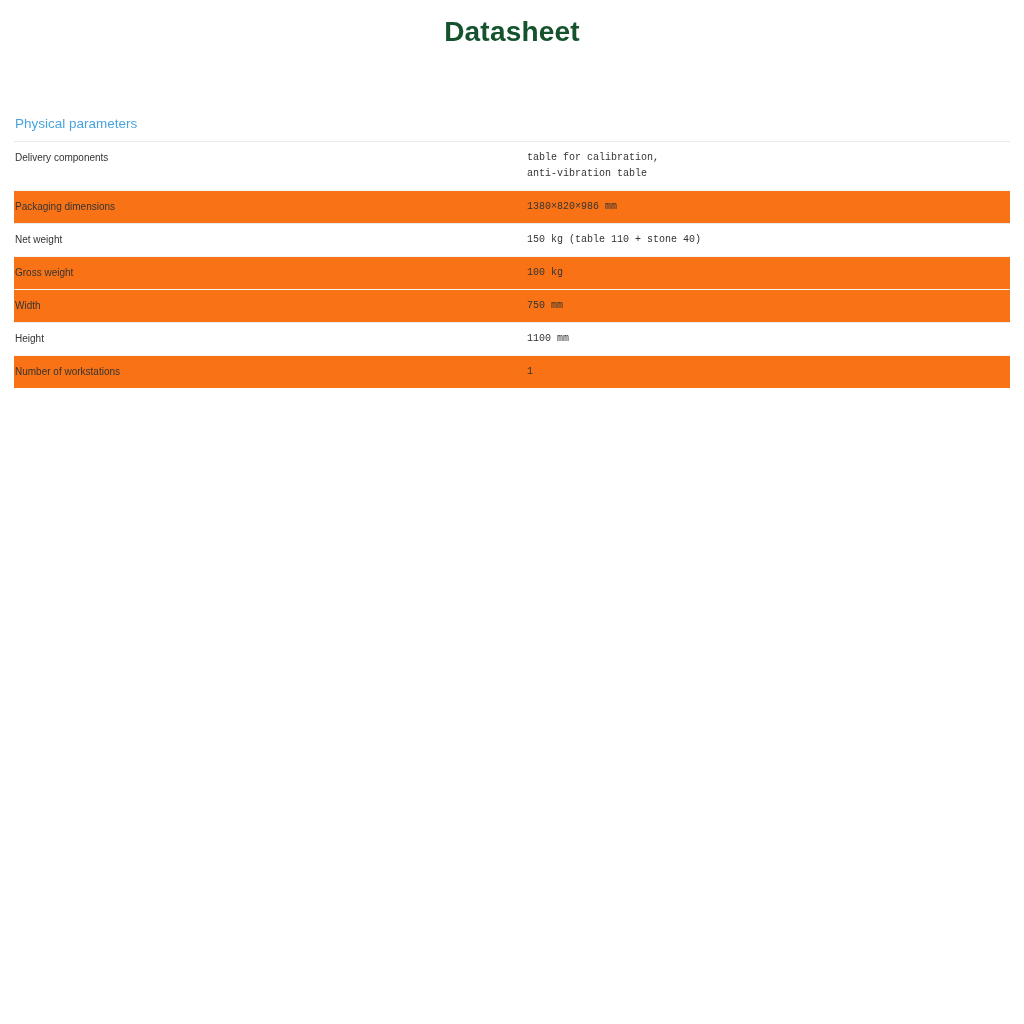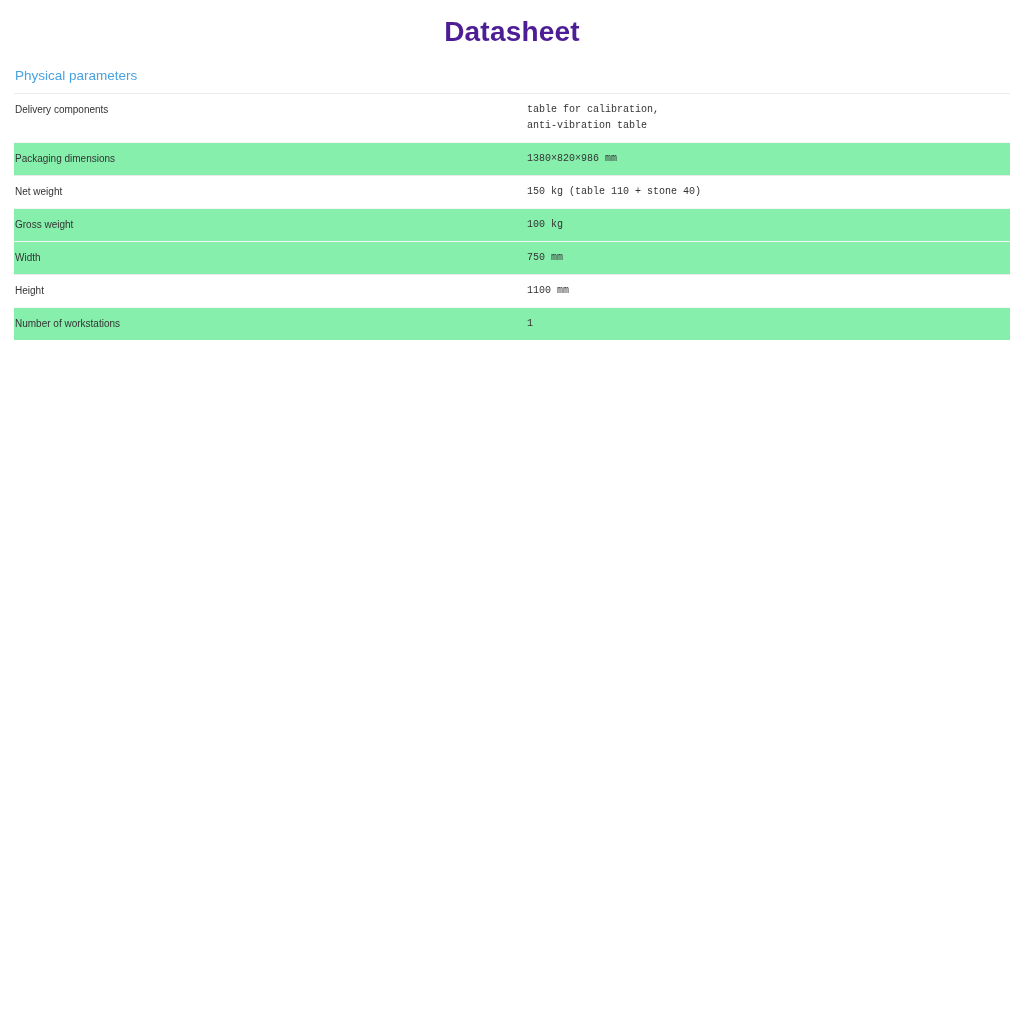--- a/index.html
+++ b/index.html
@@ -17,27 +17,27 @@
   .page {
     width: 1024px;
     height: 1024px;
     box-sizing: border-box;
     position: relative;
   }
   .page-title {
     text-align: center;
     font-size: 28px;
     font-weight: bold;
-    color: #4c1d95;
+    color: #14532d;
     margin: 0;
     padding-top: 16px;
     letter-spacing: 0.2px;
   }
   .section {
-    margin-top: 20px;
+    margin-top: 68px;
     padding: 0 14px;
   }
   .section-title {
     font-size: 13.5px;
     color: #4aa3e0;
     padding: 0 1px 10px 1px;
     font-weight: normal;
   }
   table.spec {
     width: 100%;
@@ -58,21 +58,21 @@
     vertical-align: top;
   }
   table.spec td.label {
     width: 505px;
   }
   table.spec td.value {
     width: auto;
     font-family: Liberation Mono, monospace;
   }
   table.spec tr.shaded {
-    background: #86efac;
+    background: #f97316;
     border-top: 1px solid #f4f6f8;
   }
   .val-line {
     display: block;
   }
 </style>
 </head>
 <body>
 
 <div class="page">

